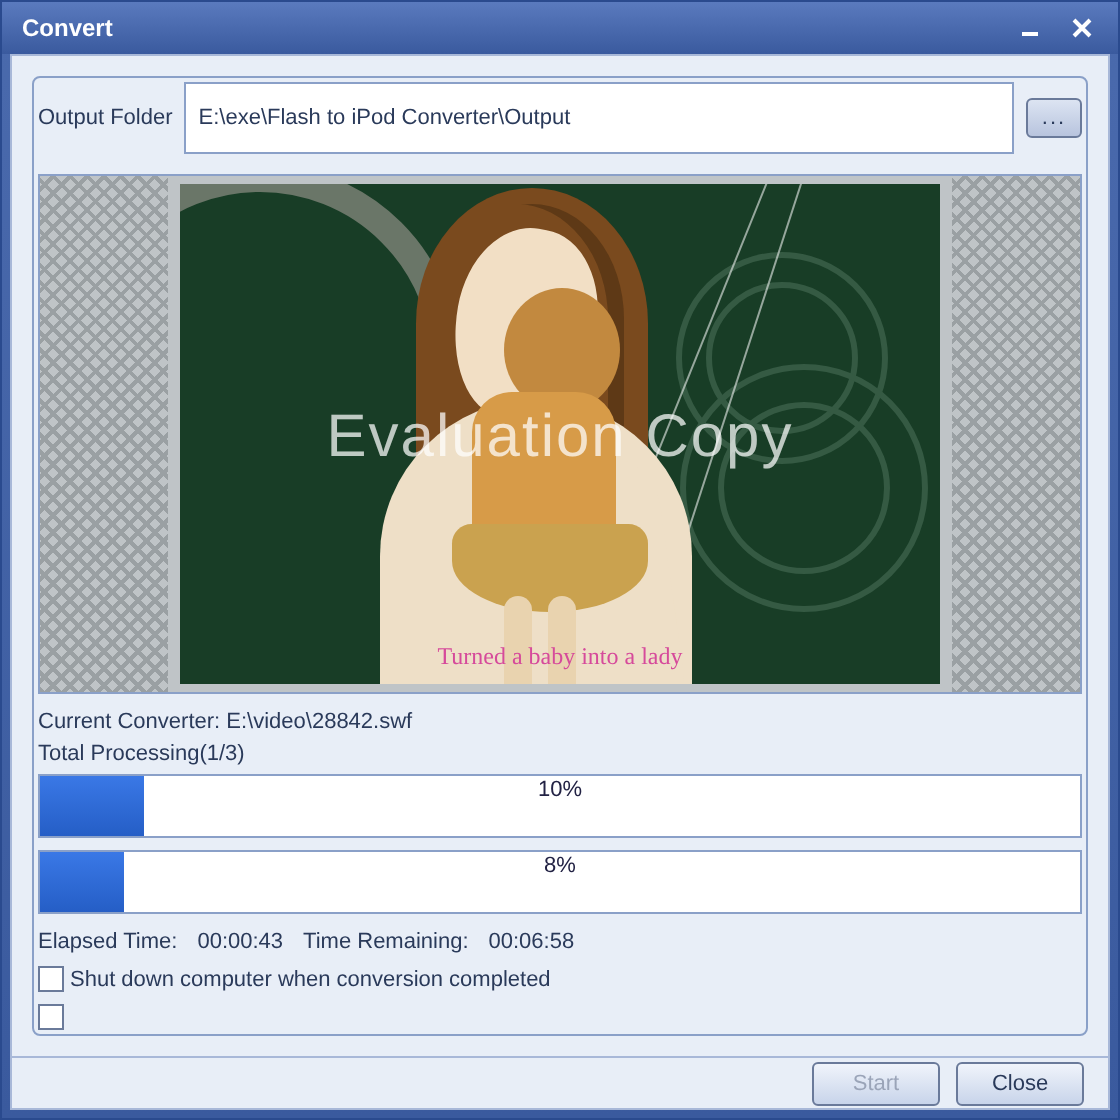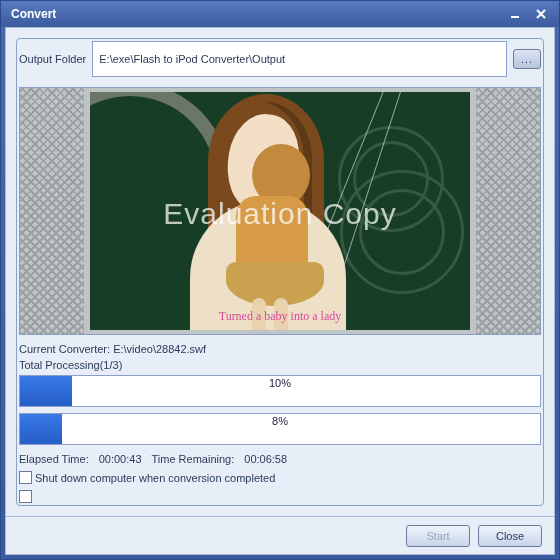--- a/index.html
+++ b/index.html
@@ -264,21 +264,21 @@
     color: #224;
     line-height: 14px;
   }
   .timerow { color: #2a3a5a; display: flex; gap: 10px; margin-top: 2px; }
   .check-row { display: flex; align-items: flex-end; gap: 3px; color: #2a3a5a; margin-top: 2px; }
   .checkbox {
     width: 13px; height: 13px;
     border: 1px solid #6a7a9a; background: #fff;
   }
   .footer {
-    height: 38px;
+    height: 26px;
     border-top: 1px solid #a8b8d8;
     display: flex;
     align-items: center;
     justify-content: flex-end;
     gap: 8px;
     padding: 0 12px;
     background: #e8eef7;
   }
   .btn {
     min-width: 64px;

